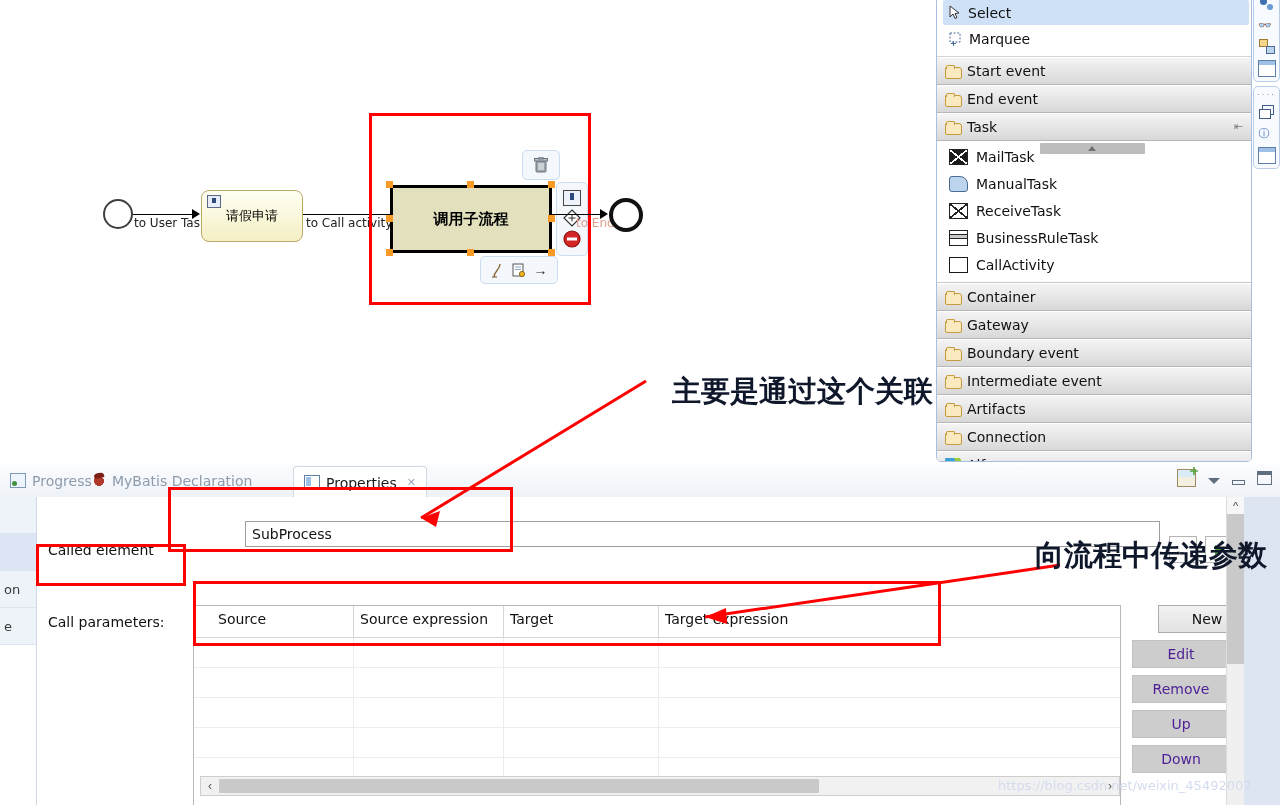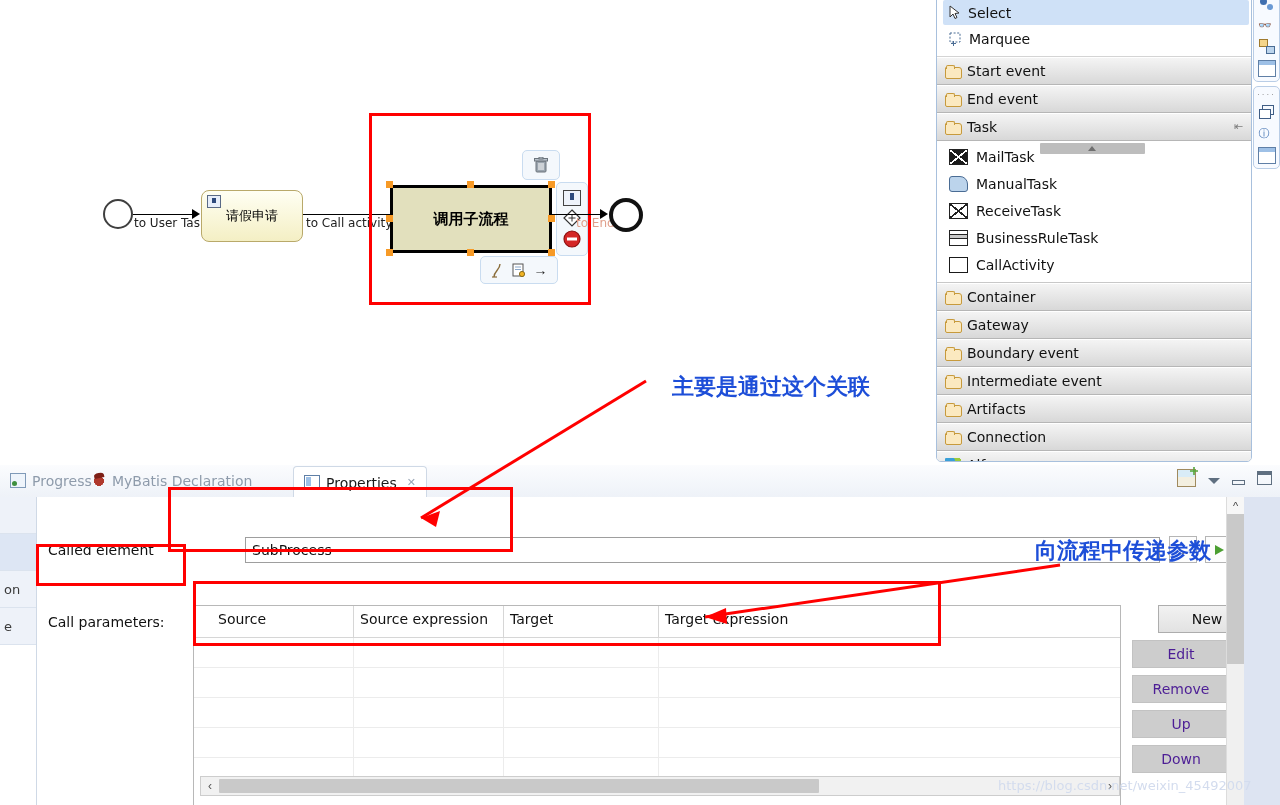--- a/index.html
+++ b/index.html
@@ -223,21 +223,21 @@
   .sidebtn.enabled{background:linear-gradient(#f2f2f2,#e2e2e2);color:#111;}
   .sidebtn.disabled{background:#cdcdcd;color:#4c1d95;border-color:#c2c2c2;}
   
   #vscroll{position:absolute;right:36px;top:32px;width:17px;height:308px;background:#f0f0f0;border-left:1px solid #dcdcdc;}
   #vscroll .up{height:17px;display:flex;align-items:center;justify-content:center;font-size:11px;color:#444;background:#f7f7f7;}
   #vscroll .thumb{position:absolute;left:0;top:17px;width:17px;height:150px;background:#c9c9c9;}
   #rightpad{position:absolute;right:0;top:32px;width:36px;height:308px;background:#dde4f2;}
   
   .anno-box{position:absolute;border:3px solid #ff0000;box-sizing:border-box;}
   .anno-text{
-    position:absolute;color:#1d4ed8;font-weight:bold;font-size:22px;
+    position:absolute;color:#0f172a;font-weight:bold;font-size:29px;
     font-family:"DejaVu Sans",sans-serif;white-space:nowrap;
   }
   .watermark{
     position:absolute;color:#d3dcee;font-size:13px;
     font-family:"DejaVu Sans",sans-serif;white-space:nowrap;
   }
   svg.anno{position:absolute;left:0;top:0;width:1280px;height:805px;pointer-events:none;}
 </style>
 </head>
 <body>
@@ -449,21 +449,21 @@
   <div id="leftstub">
     <div class="stub blank"></div>
     <div class="stub sel blank"></div>
     <div class="stub">on</div>
     <div class="stub">e</div>
   </div>
 
   <div id="formarea">
 
     <div class="lbl" style="left:11px;top:45px;">Called element</div>
-    <input class="txtfield" style="left: 208px; top: 40px; width: 915px; height: 26px;" value="SubProcess">
+    <input class="txtfield" style="left: 208px; top: 24px; width: 915px; height: 26px;" value="SubProcess">
     <div class="sqbtn" style="left:1132px;top:39px;width:28px;height:27px;">...</div>
     <div class="sqbtn" style="left:1168px;top:39px;width:28px;height:27px;">
       <span class="green-arrow"></span>
     </div>
 
     <div class="lbl" style="left:11px;top:117px;">Call parameters:</div>
 
     <div id="ptable" style="left:156px;top:108px;width:928px;height:202px;">
       <div class="thead">
         <div class="th" style="width:160px;padding-left:24px;">Source</div>

